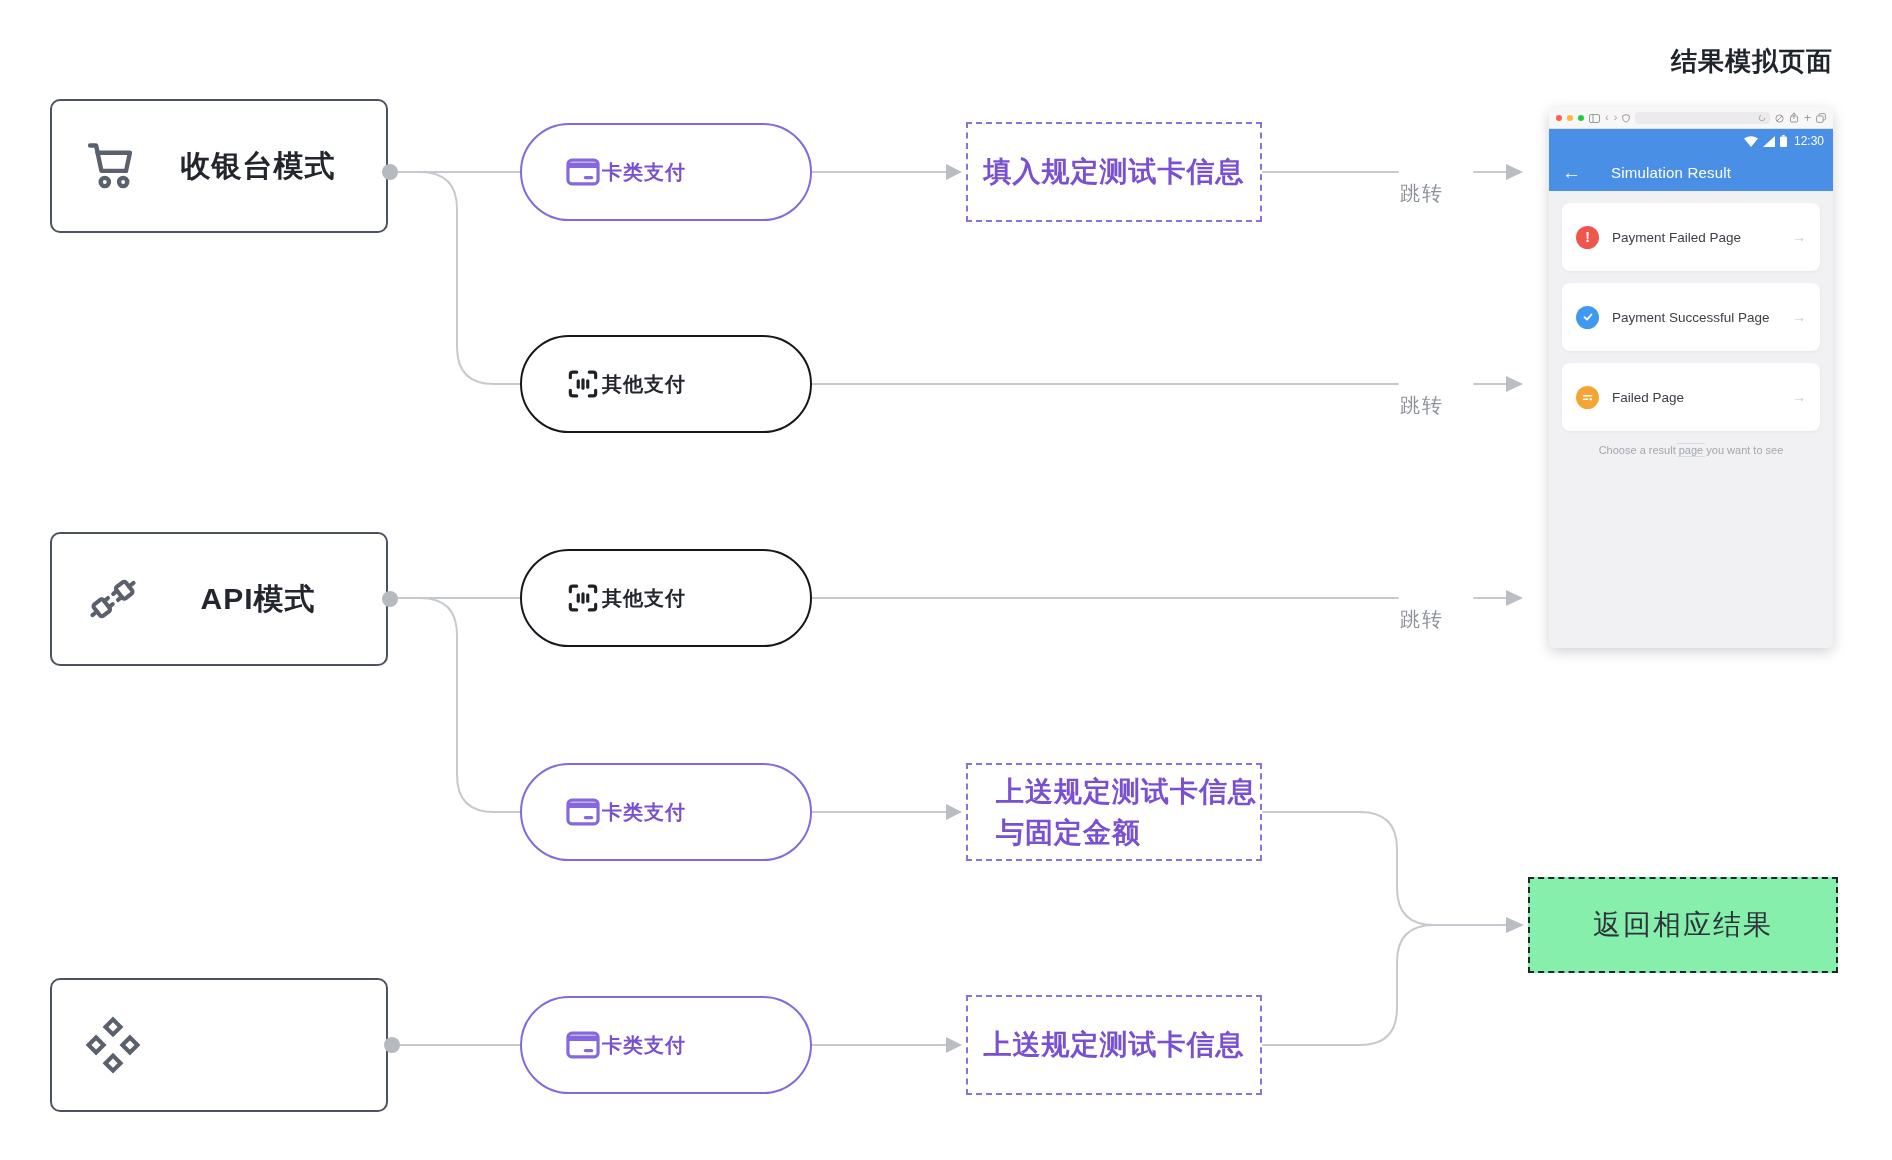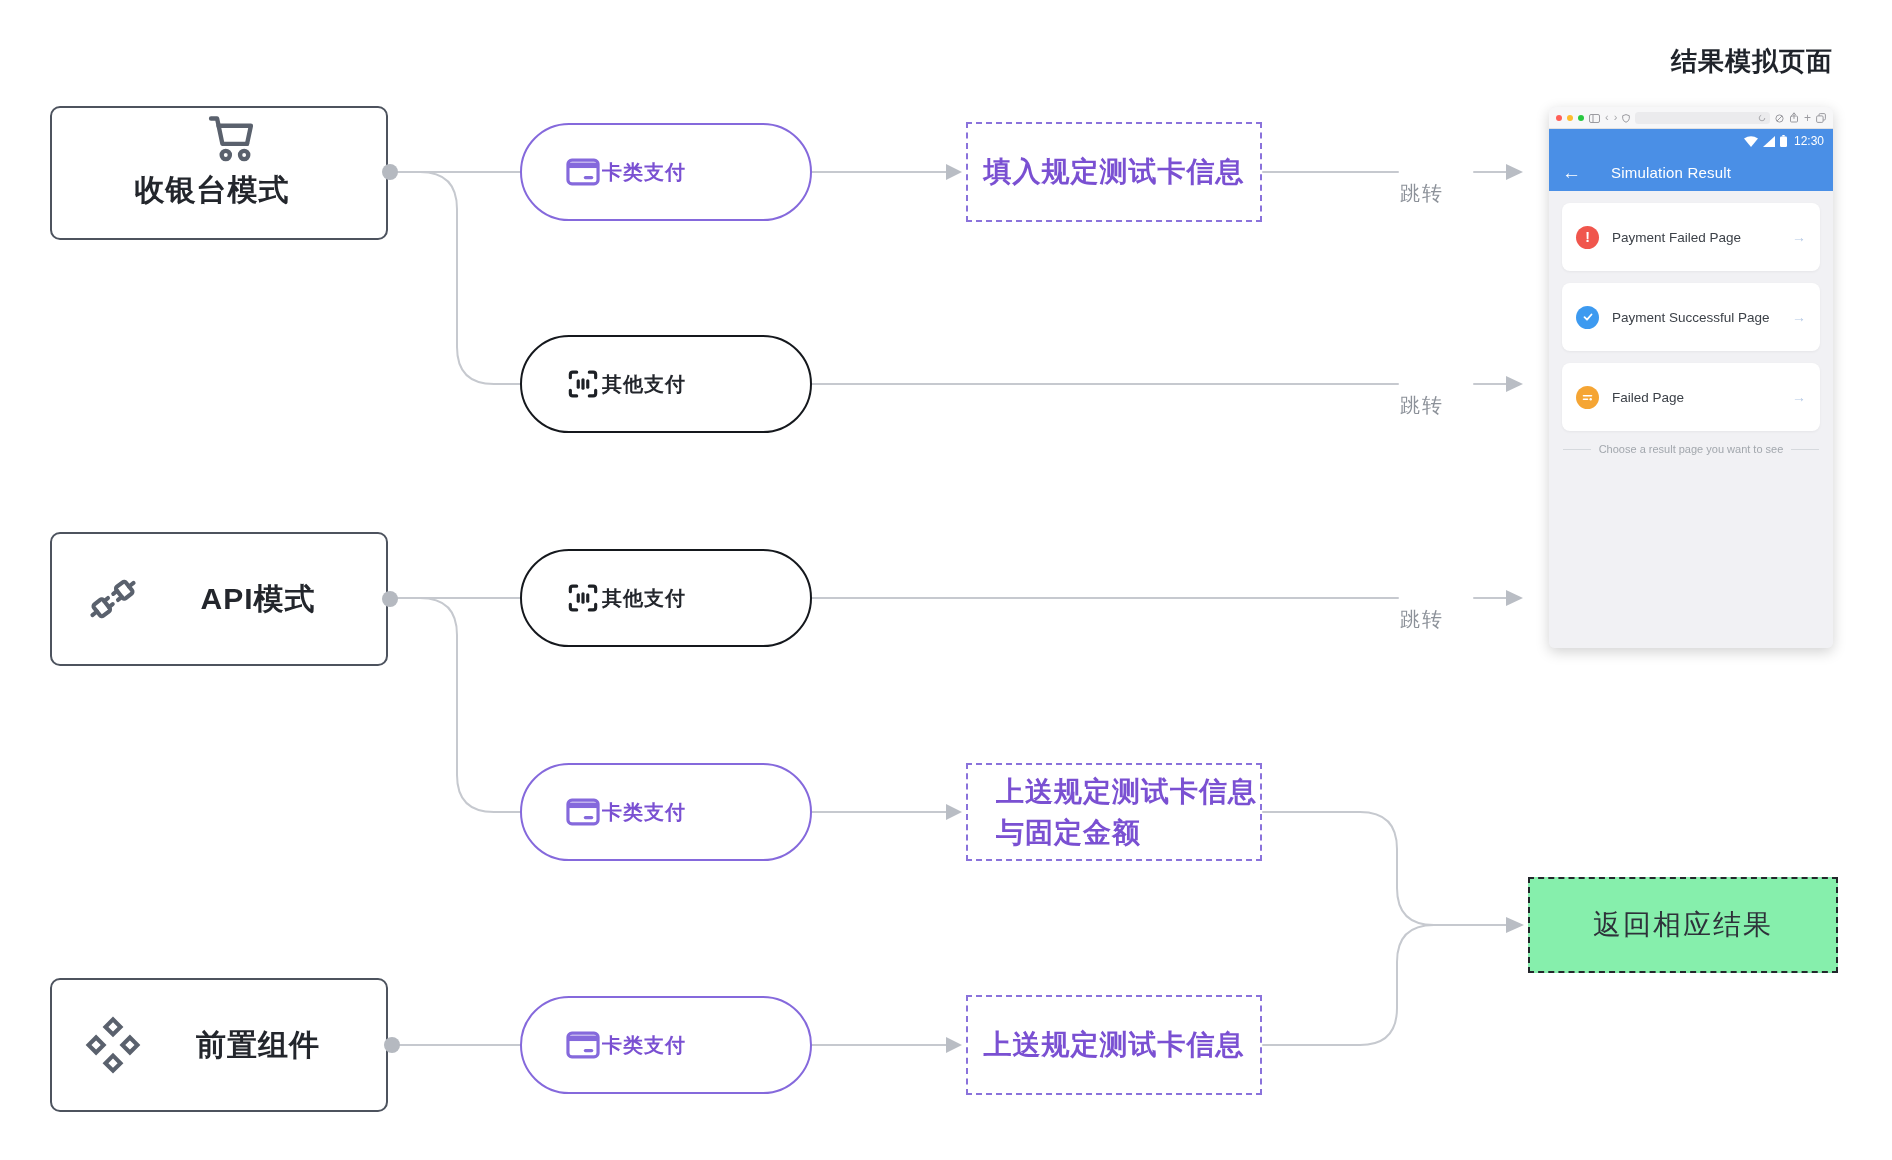--- a/index.html
+++ b/index.html
@@ -85,22 +85,22 @@
   .nav-title{color:#fff;font-size:15px;margin-left:30px;letter-spacing:.2px;}
   .phone-content{flex:1;background:#f1f1f4;padding:12px 13px 0 13px;}
   .p-card{
     background:#fff;border-radius:8px;height:68px;margin-bottom:12px;
     display:flex;align-items:center;padding:0 14px;box-shadow:0 1px 3px rgba(0,0,0,.05);
   }
   .p-card-icon{width:23px;height:23px;border-radius:50%;flex:0 0 auto;display:flex;align-items:center;justify-content:center;color:#fff;}
   .p-card-label{margin-left:13px;font-size:13.5px;color:#3c4148;}
   .p-card-arrow{margin-left:auto;color:#b5c9e6;font-size:14px;}
   .p-hint{
-    margin-top:12px;display:flex;align-items:center;justify-content:center;gap:8px;
-    color:#a2a7ad;font-size:11px;
+    margin-top:12px;display:flex;align-items:center;justify-content:center;
+    color:#a2a7ad;font-size:11px;flex-direction:column;
   }
   .p-hint .hline{width:28px;height:1px;background:#d6d9dd;}
 </style>
 </head>
 <body>
 
 <div id="canvas">
 
   <svg id="connectors" width="1892" height="1160" viewBox="0 0 1892 1160">
     <g stroke="#c6c9cf" stroke-width="2" fill="none" stroke-linecap="round">
@@ -126,21 +126,21 @@
       <polygon points="946,164 946,180 962,172"></polygon>
       <polygon points="1506,164 1506,180 1523,172"></polygon>
       <polygon points="1506,376 1506,392 1523,384"></polygon>
       <polygon points="1506,590 1506,606 1523,598"></polygon>
       <polygon points="946,804 946,820 962,812"></polygon>
       <polygon points="946,1037 946,1053 962,1045"></polygon>
       <polygon points="1506,917 1506,933 1524,925"></polygon>
     </g>
   </svg>
 
-  <div class="src-box" style="top:106px;flex-direction:column;">
+  <div class="src-box" style="top:99px;">
     <span class="src-icon">
       <svg width="58" height="58" viewBox="0 0 24 24" fill="none" stroke="#5a616d" stroke-width="1.8" stroke-linecap="round" stroke-linejoin="round">
         <path d="M2.5 3.5 H5 l2.2 10.5 h10.2"></path>
           <path d="M5.6 6.5 h13.4 l-1.6 7.5"></path>
         <circle cx="8.6" cy="18.6" r="1.7"></circle>
           <circle cx="16.2" cy="18.6" r="1.7"></circle>
       </svg>
     </span>
     <span class="src-label">收银台模式</span>
   </div>
@@ -167,21 +167,20 @@
 
   <div class="src-box" style="top:978px;">
     <span class="src-icon">
       <svg width="58" height="58" viewBox="0 0 24 24" fill="none" stroke="#5a616d" stroke-width="1.7">
         <rect x="9.8" y="2.3" width="4.4" height="4.4" transform="rotate(45 12 4.5)"></rect>
         <rect x="2.8" y="9.8" width="4.4" height="4.4" transform="rotate(45 5 12)"></rect>
         <rect x="16.8" y="9.8" width="4.4" height="4.4" transform="rotate(45 19 12)"></rect>
         <rect x="9.8" y="17.3" width="4.4" height="4.4" transform="rotate(45 12 19.5)"></rect>
       </svg>
     </span>
-    <span class="src-label">前置组件</span>
   </div>
   <div class="dot" style="left:384px;top:1037px;"></div>
 
   <div class="pill purple" style="top:123px;">
     <span class="pill-icon">
       <svg width="38" height="38" viewBox="0 0 24 24" fill="none" stroke="#8569dc" stroke-width="2" stroke-linecap="round">
         <rect x="2.5" y="4.5" width="19" height="15" rx="2.5"></rect>
         <rect x="2.5" y="6" width="19" height="3.5" fill="#8569dc" stroke="none"></rect>
         <line x1="13.5" y1="15.5" x2="17.5" y2="15.5"></line>
       </svg>

